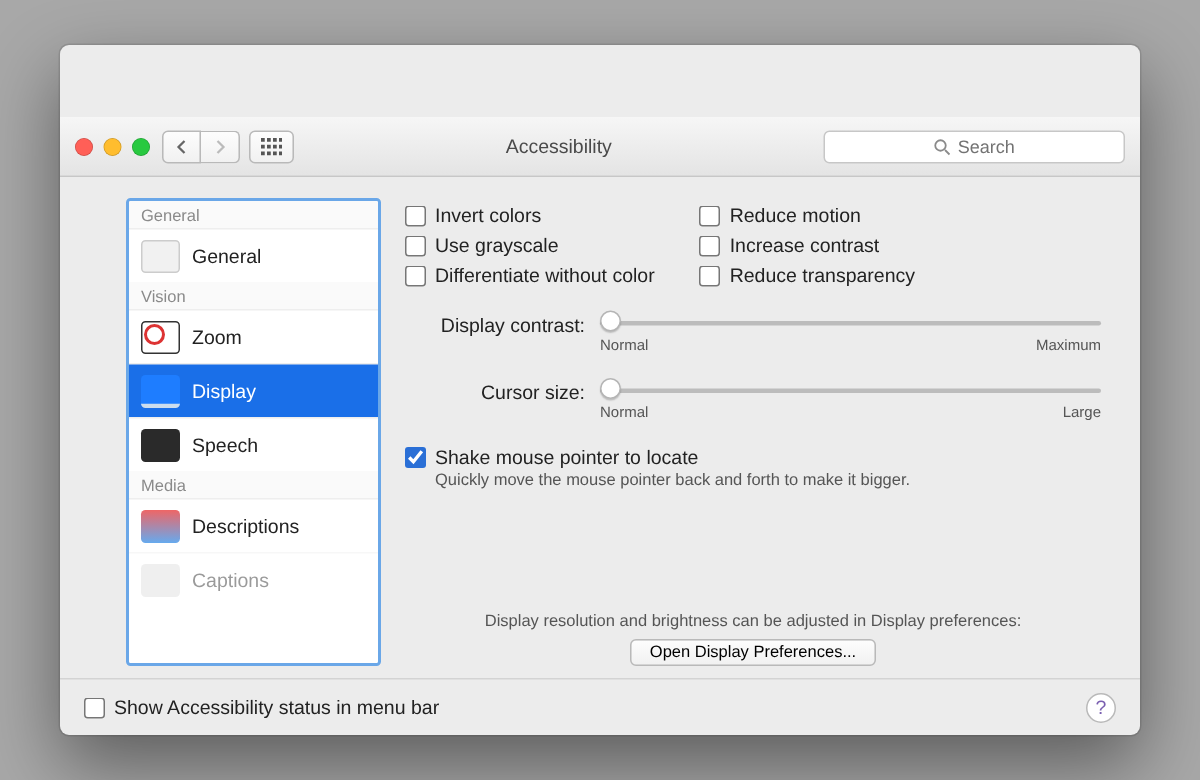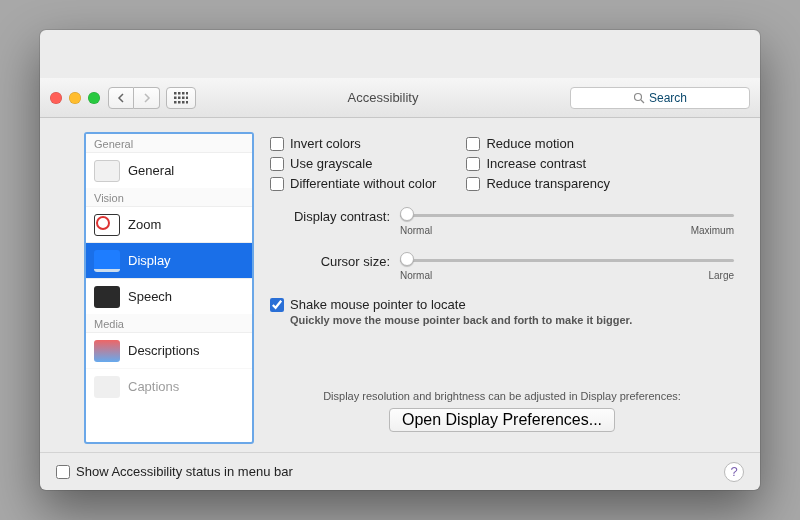--- a/index.html
+++ b/index.html
@@ -15,21 +15,21 @@
   .traffic span { width:12px; height:12px; border-radius:50%; display:block; box-shadow: inset 0 0 0 .5px rgba(0,0,0,.2); }
   .dot-red{background:#ff5f57}.dot-yellow{background:#ffbd2e}.dot-green{background:#28c940}
   .seg { display:flex; margin-left:8px; }
   .seg button { width:26px; height:22px; background:linear-gradient(#fdfdfd,#f1f1f1); border:1px solid #b9b9b9; display:flex; align-items:center; justify-content:center; font-size:11px; color:#555; }
   .seg button:disabled{color:#bbb}
   .seg button:first-child{border-radius:4px 0 0 4px}
   .seg button:last-child{border-radius:0 4px 4px 0; border-left:none}
   .gridbtn { width:30px; height:22px; margin-left:6px; border:1px solid #b9b9b9; border-radius:4px; background:linear-gradient(#fdfdfd,#f1f1f1); display:flex; align-items:center; justify-content:center; }
   .gridbtn svg{display:block}
   .title { flex:1; text-align:center; font-size:13px; color:#4a4a4a; }
-  .searchwrap{ width:180px; height:22px; background:#fff; border:1px solid #c7c7c7; border-radius:4px; display:flex; align-items:center; justify-content:center; gap:4px; color:#0c4a6e; font-size:12px;}
+  .searchwrap{ width:201px; height:22px; background:#fff; border:1px solid #c7c7c7; border-radius:4px; display:flex; align-items:center; justify-content:center; gap:4px; color:#737373; font-size:12px;}
   .searchwrap svg{flex:none}
   
   .body { flex:1; display:flex; flex-direction:column; }
   .content { flex:1; display:flex; padding:14px 16px 8px 16px; gap:12px; }
   
   .sidebar { width:170px; border:2px solid #6aa7e8; border-radius:3px; background:#fff; overflow:hidden; display:flex; flex-direction:column;margin-left:28px; }
   .sidelist{flex:1; overflow:hidden}
   .section-label{ font-size:11px; color:#8a8a8a; padding:4px 8px 2px 8px; background:#fafafa; }
   .row{ height:36px; display:flex; align-items:center; gap:8px; padding:0 8px; border-top:1px solid #eee; font-size:13px; }
   .row .ic{ width:26px; height:22px; border-radius:3px; display:flex; align-items:center; justify-content:center; flex:none; }
@@ -41,23 +41,23 @@
   label.ck { display:flex; align-items:center; gap:6px; font-size:13px; }
   input[type=checkbox]{ width:14px; height:14px; accent-color:#2a6fd6; }
   .sliderrow{ display:flex; align-items:flex-start; gap:10px; margin:6px 0 10px 0; }
   .sliderrow .lab{ width:120px; text-align:right; padding-top:2px; }
   .slgroup{ flex:1; }
   .slider{ position:relative; height:16px; }
   .track{ position:absolute; left:0; right:0; top:7px; height:3px; background:#bcbcbc; border-radius:2px; }
   .thumb{ position:absolute; top:0; width:14px; height:14px; background:#fff; border:1px solid #b5b5b5; border-radius:50%; box-shadow:0 1px 1px rgba(0,0,0,.2); }
   .ticks{ display:flex; justify-content:space-between; font-size:10px; color:#555; margin-top:2px; }
   .shake{ margin:6px 0 2px 0; }
-  .hint{ font-size:11px; color:#555; margin-left:20px;font-weight:bold; }
+  .hint{ font-size:11px; color:#555; margin-left:20px; }
   .note{ font-size:11px; color:#555; text-align:center; margin-top:auto; padding-top:14px;}
-  .openbtn{ display:block; margin:6px auto 12px auto; padding:2px 12px; font-size:16px; background:linear-gradient(#fdfdfd,#f1f1f1); border:1px solid #b9b9b9; border-radius:4px; }
+  .openbtn{ display:block; margin:6px auto 0 auto; padding:2px 12px; font-size:11px; background:linear-gradient(#fdfdfd,#f1f1f1); border:1px solid #b9b9b9; border-radius:4px; }
   
   .footer{ height:38px; border-top:1px solid #d3d3d3; display:flex; align-items:center; padding:0 16px; gap:8px; }
   .help{ margin-left:auto; width:20px; height:20px; border:1px solid #b9b9b9; border-radius:50%; background:#fff; color:#7a5fb0; font-size:13px; display:flex; align-items:center; justify-content:center; }
   
   .ic-general{background:#f1f1f1;border:1px solid #ccc}
   .ic-vo{background:#8d8d8d}
   .ic-zoom{background:#fff;border:1px solid #333;position:relative}
   .ic-zoom::after{content:"";position:absolute;left:1px;top:1px;width:10px;height:10px;border:2px solid #d33;border-radius:50%}
   .ic-display{background:#0a0a0a;border-bottom:3px solid #9aa}
   .ic-display.sel{background:#1e7dff;border-bottom:3px solid #cde}

